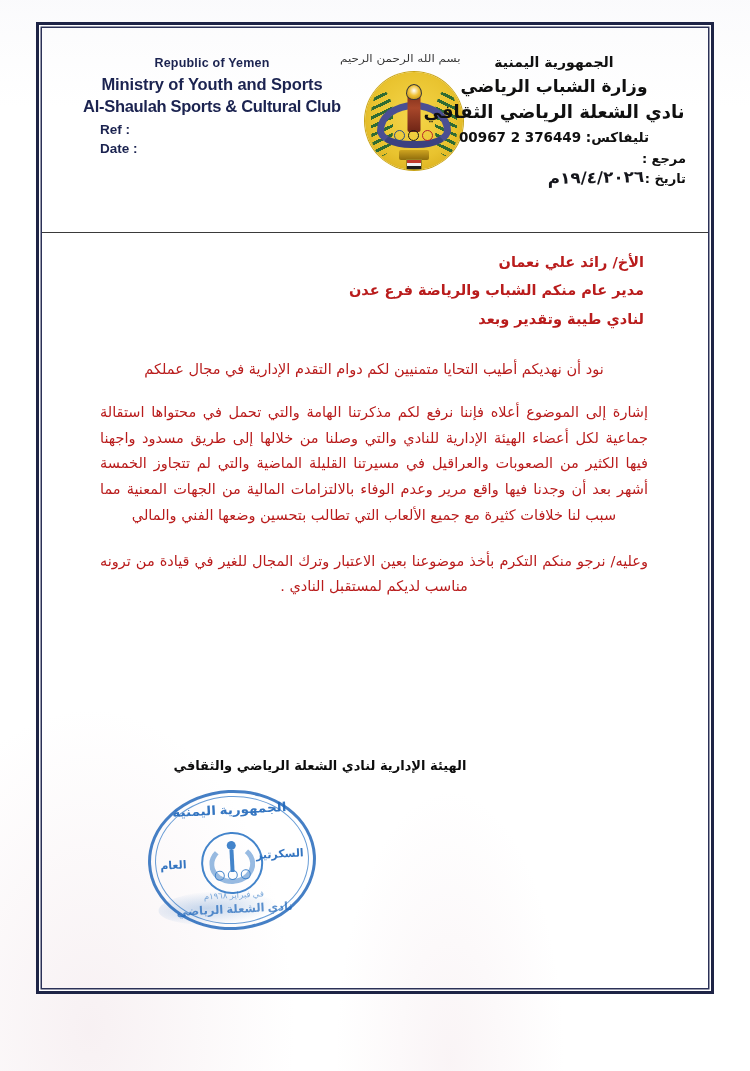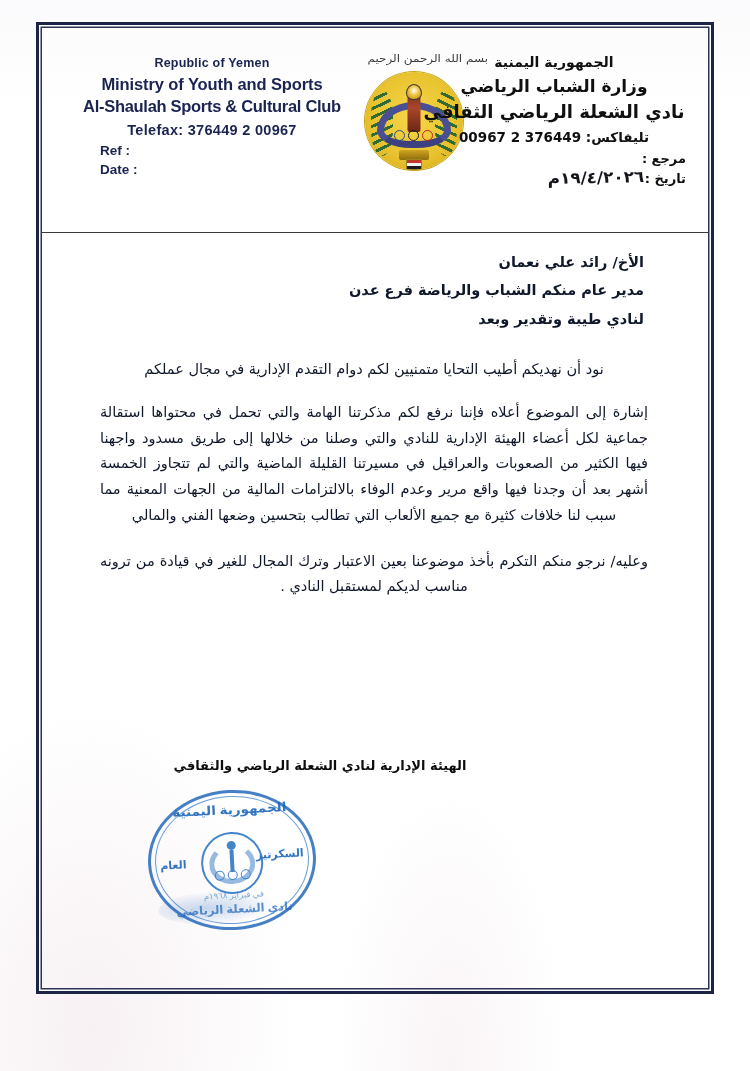--- a/index.html
+++ b/index.html
@@ -98,21 +98,21 @@
     padding-left: 38px;
     margin-bottom: 4px;
   }
 
   
   .emblem-wrap {
     position: absolute;
     left: 300px;
     top: 8px;
     width: 148px;
-    text-align: right;
+    text-align: left;
   }
   .basmala {
     font-size: 12px;
     color: #1a1a1a;
     font-family: "DejaVu Sans", sans-serif;
     letter-spacing: -1.2px;
     transform: scaleY(0.85);
     opacity: 0.88;
     height: 22px;
     line-height: 22px;
@@ -281,21 +281,21 @@
 
   
   .body-area {
     position: absolute;
     left: 100px;
     top: 248px;
     width: 548px;
     direction: rtl;
     text-align: right;
     font-family: "DejaVu Sans", sans-serif;
-    color: #0f172a;
+    color: #b91c1c;
   }
 
   .addressee {
     font-size: 14.5px;
     font-weight: bold;
     line-height: 1.95;
     text-align: right;
     padding-right: 4px;
   }
   .addressee div { white-space: nowrap; }
@@ -503,21 +503,20 @@
 </div>
 
 <div class="frame"></div>
 
 <div class="letterhead">
 
   <div class="lh-en">
     <div class="line1">Republic of Yemen</div>
     <div class="line2">Ministry of Youth and Sports</div>
     <div class="line3">Al-Shaulah Sports &amp; Cultural Club</div>
-    <div class="telefax">Telefax:  376449  2  00967</div>
     <div class="ref">Ref :</div>
     <div class="date">Date :</div>
   </div>
 
   <div class="emblem-wrap">
     <div class="basmala">بسم الله الرحمن الرحيم</div>
     <div class="emblem">
       <span class="wreath-l"></span>
       <span class="wreath-r"></span>
       <span class="band"></span>

